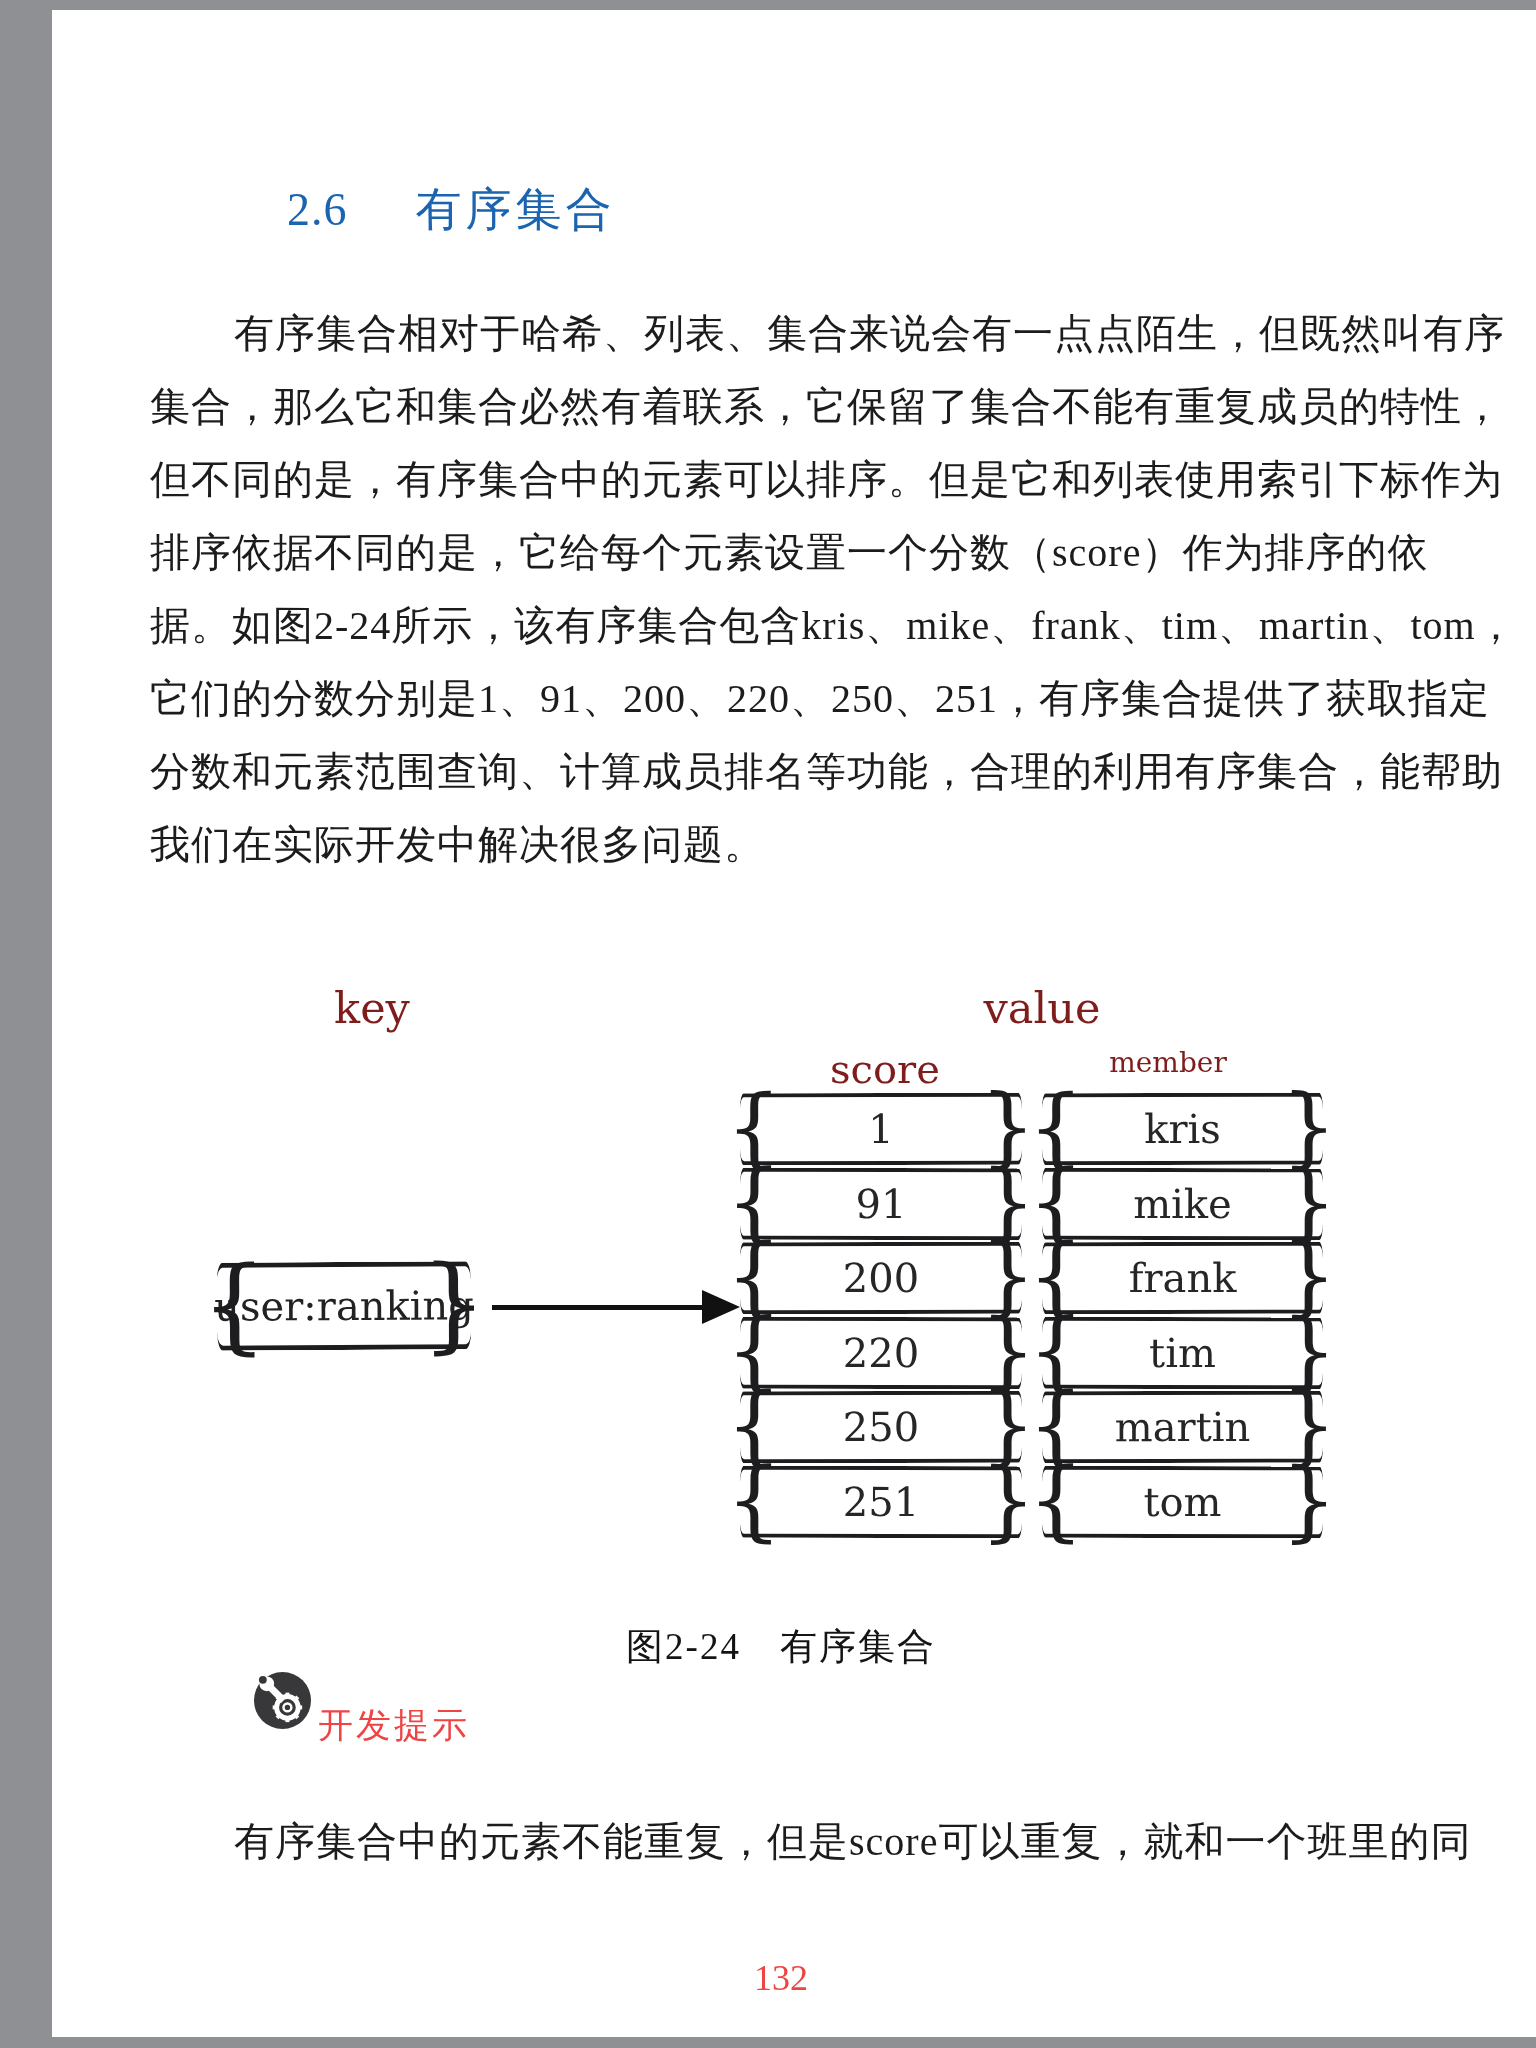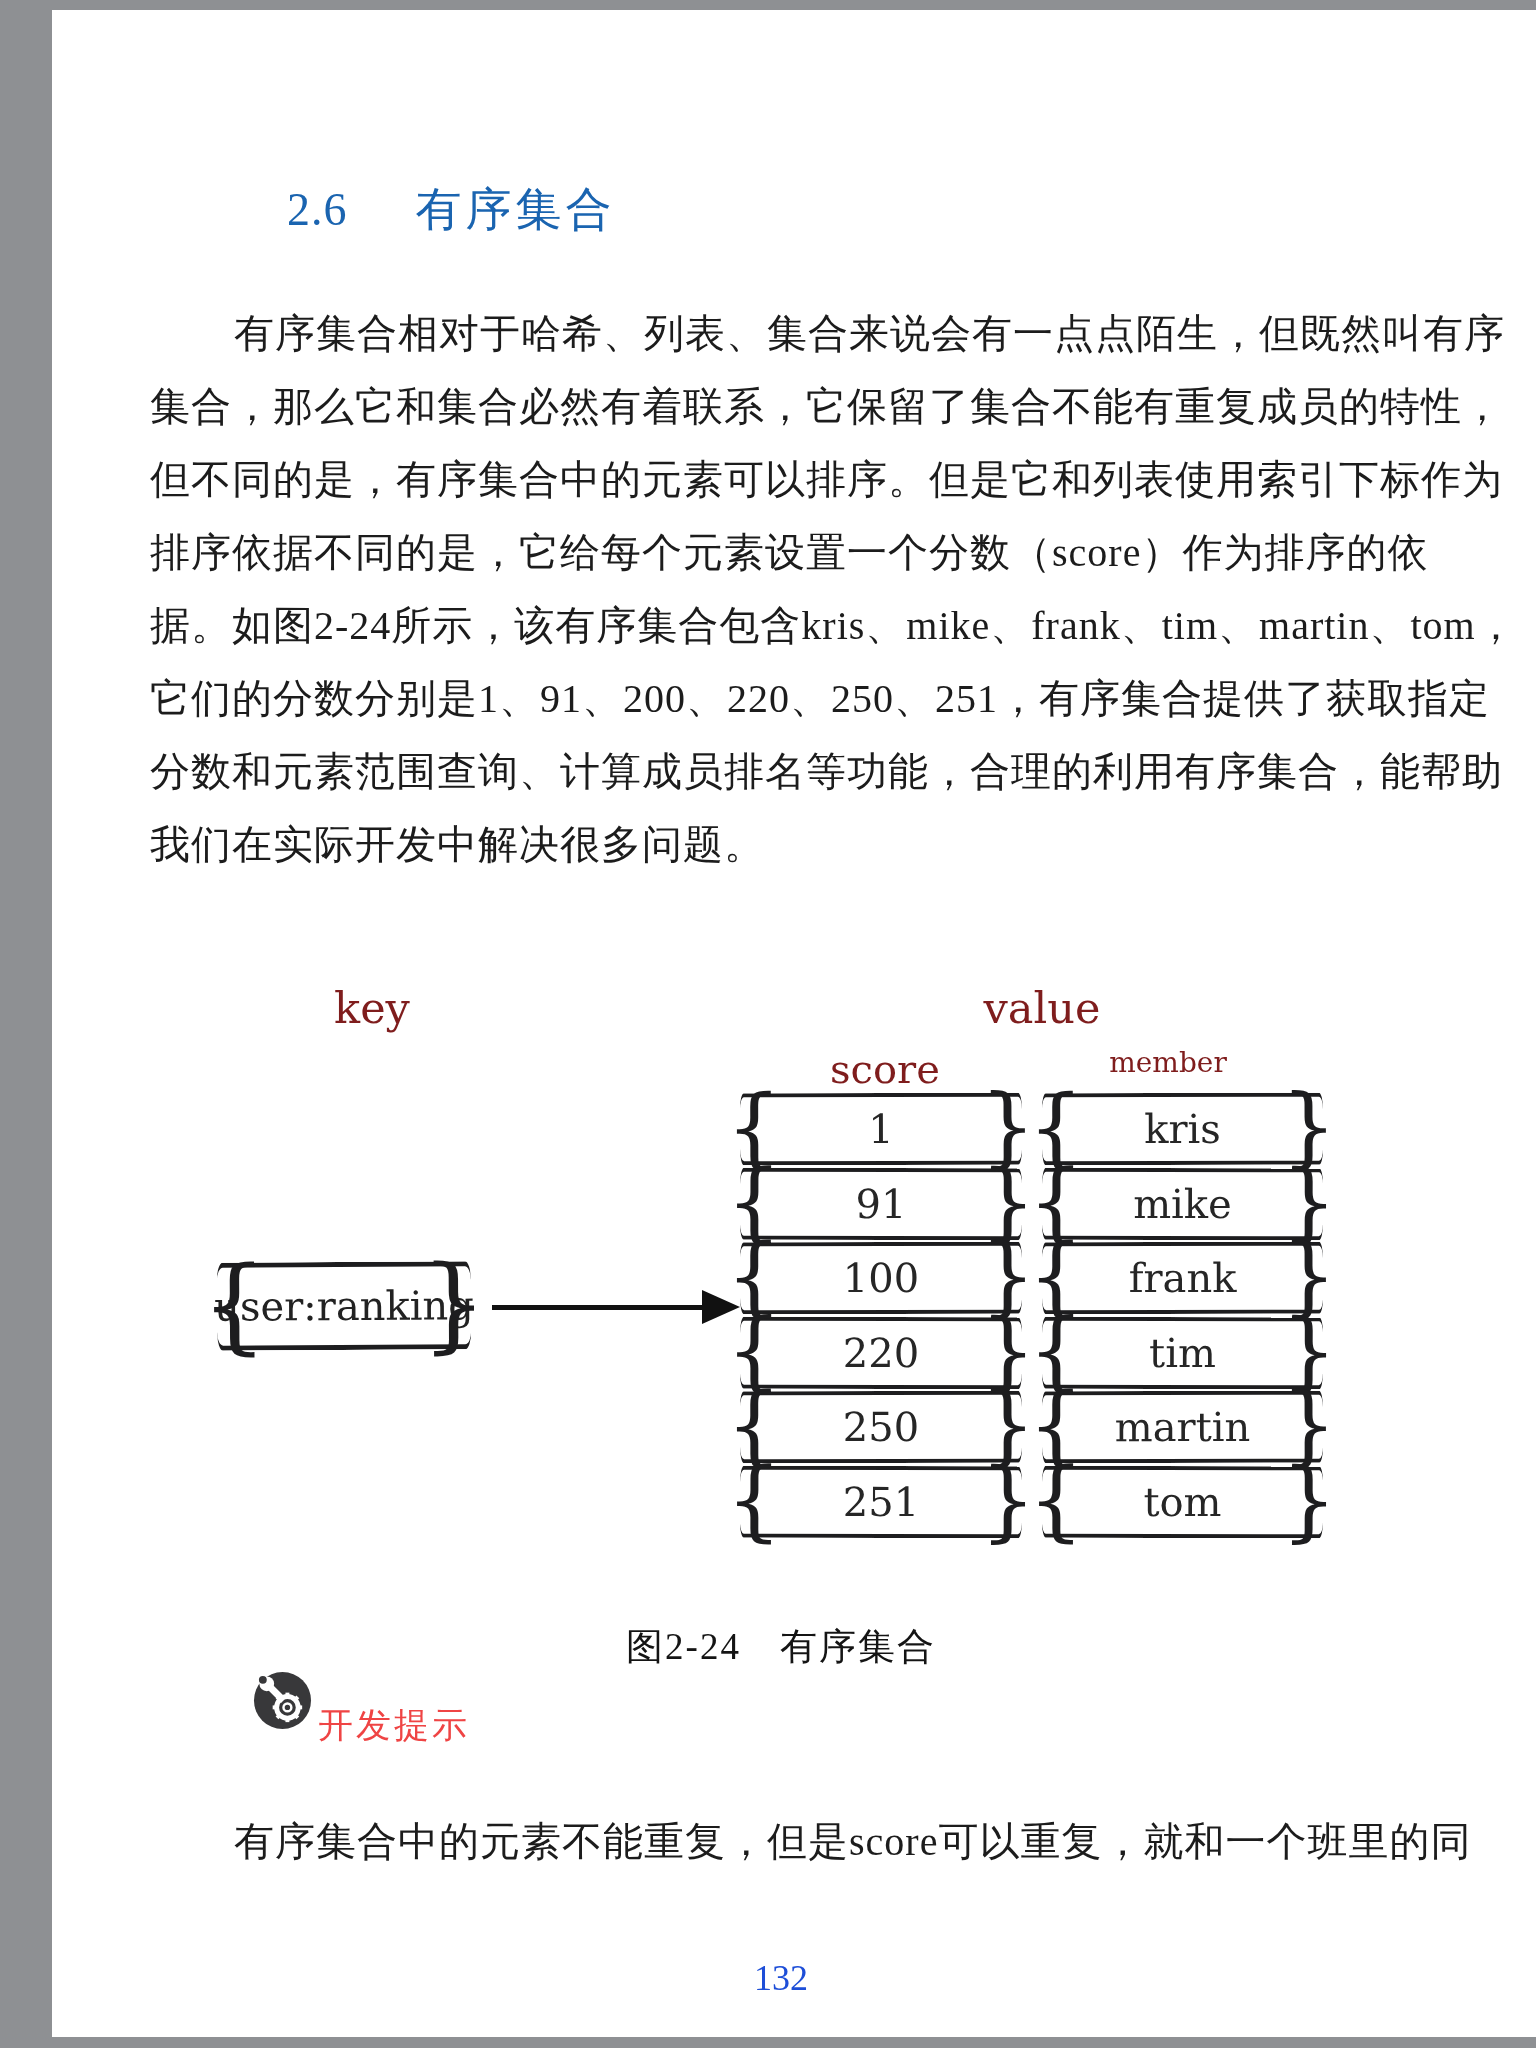--- a/index.html
+++ b/index.html
@@ -98,21 +98,21 @@
   
   .tip-icon{position:absolute;left:201px;top:1661px;width:59px;height:59px;}
   .tip-label{
     position:absolute;left:266px;top:1692px;
     font-size:35px;color:#ef4444;letter-spacing:3px;
     font-family:"Liberation Serif",serif;
   }
   
   .pageno{
     position:absolute;left:98px;top:1947px;width:1262px;
-    text-align:center;font-size:36px;color:#1d4ed8;
+    text-align:center;font-size:36px;color:#ef4444;
   }
 </style>
 </head>
 <body>
 
 <div class="canvas">
   <div class="page">
 
     <div class="heading">
       <span class="num">2.6</span><span class="ttl">有序集合</span>
@@ -135,21 +135,21 @@
     <div class="fig-label" id="lbl-member">member</div>
 
     <div class="keybox">user:ranking</div>
     <div class="arrow-line"></div>
     <div class="arrow-head"></div>
 
     <div class="cell score r0">1</div>
     <div class="cell member r0">kris</div>
     <div class="cell score r1">91</div>
     <div class="cell member r1">mike</div>
-    <div class="cell score r2">100</div>
+    <div class="cell score r2">200</div>
     <div class="cell member r2">frank</div>
     <div class="cell score r3">220</div>
     <div class="cell member r3">tim</div>
     <div class="cell score r4">250</div>
     <div class="cell member r4">martin</div>
     <div class="cell score r5">251</div>
     <div class="cell member r5">tom</div>
 
     <div class="caption">图2-24　有序集合</div>
 

